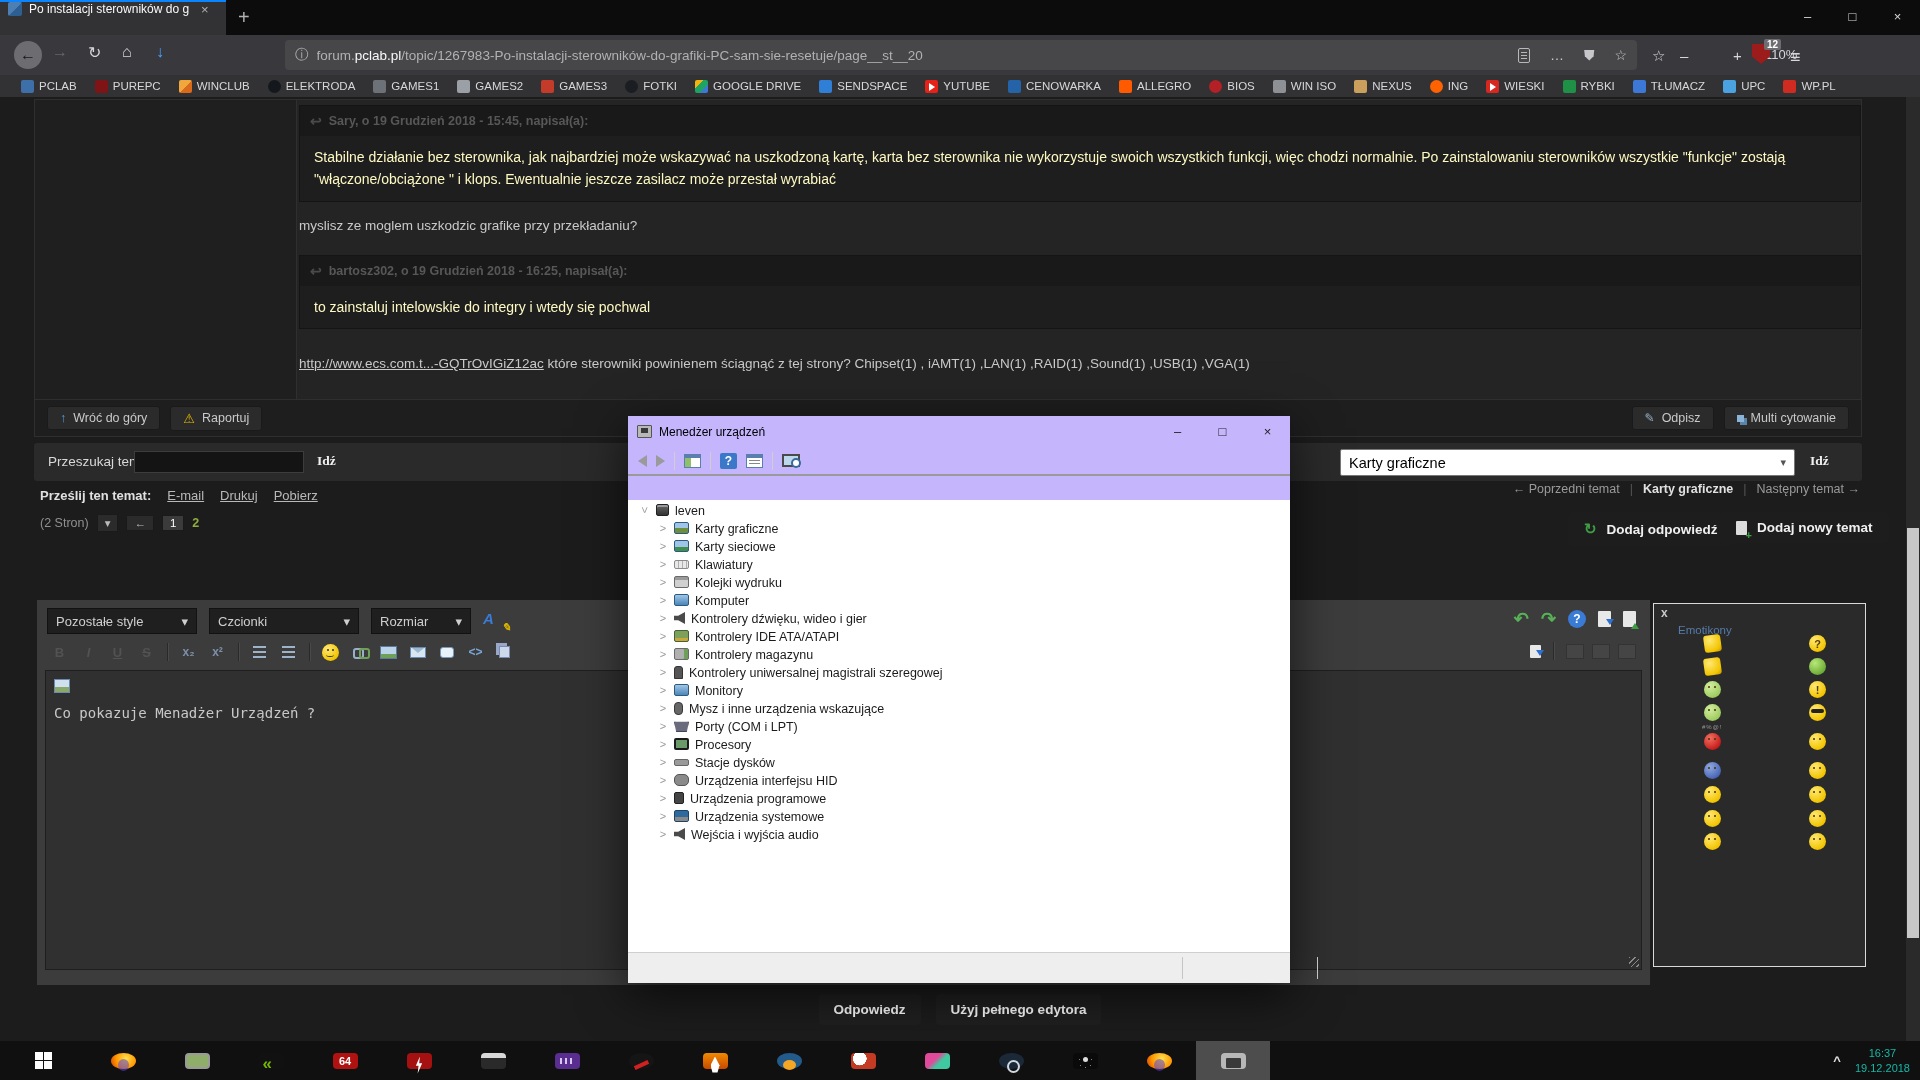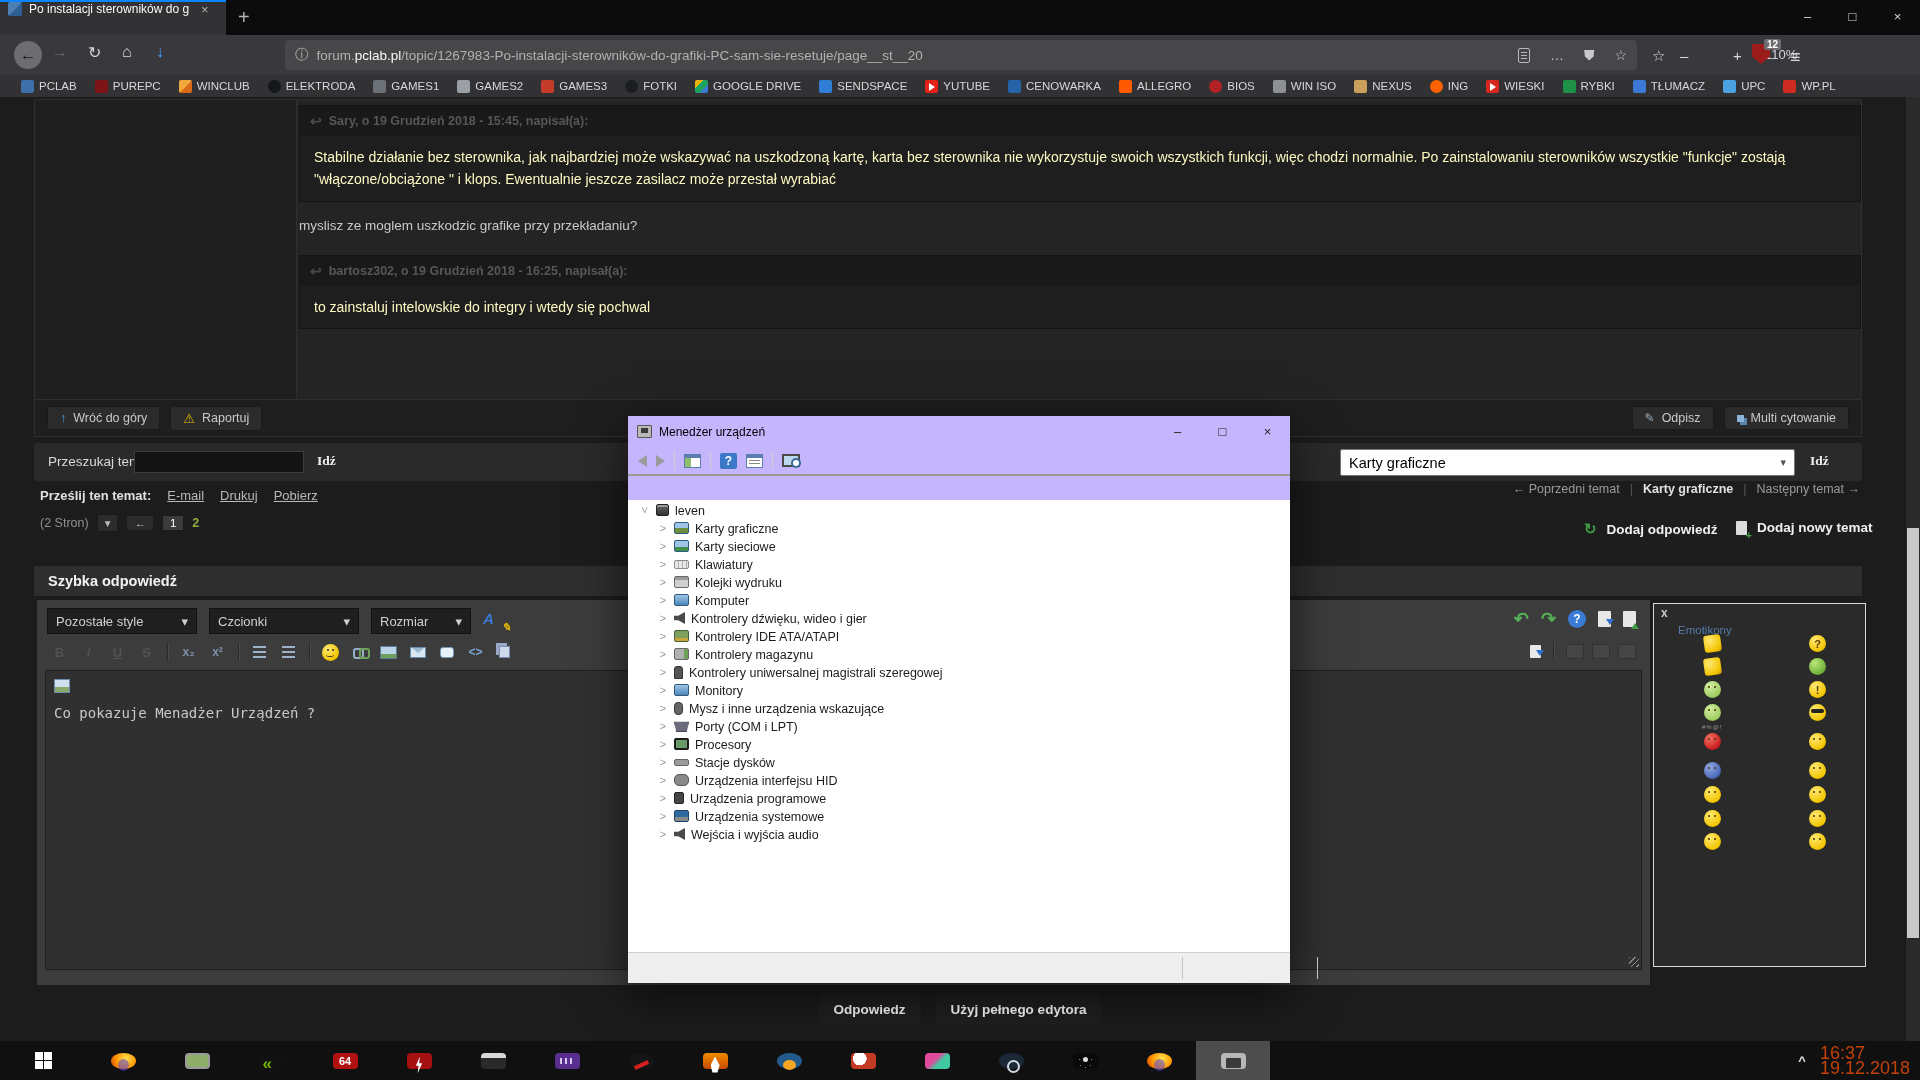--- a/index.html
+++ b/index.html
@@ -241,21 +241,21 @@
     clip-path:polygon(50% 0,100% 55%,78% 100%,22% 100%,0 55%)}
   .blen{background:#235a8c;border-radius:50%}.blen::after{content:"";position:absolute;left:6px;top:7px;width:13px;height:10px;border-radius:50%;background:#f5a623}
   .cclean{background:radial-gradient(circle at 35% 35%,#fff 35%,#c23b22 36%)}
   .gamec{background:linear-gradient(135deg,#e04a9a 40%,#40c8a0 60%)}
   .steam{background:#1b2838;border-radius:50%}.steam::after{content:"";position:absolute;left:8px;top:7px;width:9px;height:9px;border-radius:50%;border:2px solid #cfd8e0}
   .spid{background:#0a0a0a}.spid::after{content:"";position:absolute;left:10px;top:4px;width:5px;height:5px;border-radius:50%;background:#ddd;
     box-shadow:-5px 6px 0 -2px #aaa,5px 6px 0 -2px #aaa,-6px 0 0 -2px #aaa,6px 0 0 -2px #aaa,0 8px 0 -2px #aaa}
   .devm{background:#b8b8b8}.devm::after{content:"";position:absolute;left:5px;top:5px;width:15px;height:10px;background:#3a3a3a;border-radius:1px}
   .tray{margin-left:auto;display:flex;align-items:center;gap:14px;padding-right:10px}
   .chev{color:#e0e0e0;font-size:13px;font-weight:bold}
-  .clock{color:#c2410c;font-size:18px;text-align:left;line-height:15px}
+  .clock{color:#14b8a6;font-size:11px;text-align:center;line-height:15px}
 </style>
 </head>
 <body>
 
 <div id="screen">
 
   <div class="tabbar">
     <div class="tab">
       <span class="tab-fav"></span>
       <span class="tab-title">Po instalacji sterowników do g</span>
@@ -393,20 +393,23 @@
       <div class="quote-b">Stabilne działanie bez sterownika, jak najbardziej może wskazywać na uszkodzoną kartę, karta bez sterownika nie wykorzystuje swoich wszystkich funkcji, więc chodzi normalnie. Po zainstalowaniu sterowników wszystkie "funkcje" zostają "włączone/obciążone " i klops. Ewentualnie jeszcze zasilacz może przestał wyrabiać</div>
     </div>
     <div class="replytext">myslisz ze moglem uszkodzic grafike przy przekładaniu?</div>
     <div class="quote" style="top:155px">
       <div class="quote-h">
           <span class="qarr">↩</span>
           <span>bartosz302, o 19 Grudzień 2018 - 16:25, napisał(a):</span>
         </div>
       <div class="quote-b">to zainstaluj intelowskie do integry i wtedy się pochwal</div>
     </div>
+    <div class="linkline">
+      <a href="#">http://www.ecs.com.t...-GQTrOvIGiZ12ac</a><span> które sterowniki powinienem ściągnąć z tej strony? Chipset(1) , iAMT(1) ,LAN(1) ,RAID(1) ,Sound(1) ,USB(1) ,VGA(1)</span>
+    </div>
     <div class="pfoot">
       <span class="btn-dark">
           <span class="icw-up">↑</span>
           <span>Wróć do góry</span>
         </span>
       <span class="btn-dark">
           <span class="icw-warn">⚠</span>
           <span>Raportuj</span>
         </span>
       <span class="spacer"></span>
@@ -457,21 +460,20 @@
 
   <div class="actbtn" style="left:1568px">
     <span class="ic-addreply">↻</span>
       <span>Dodaj odpowiedź</span>
   </div>
   <div class="actbtn" style="left:1720px">
     <span class="ic-doc"></span>
       <span>Dodaj nowy temat</span>
   </div>
 
-  <div class="qrhead">Szybka odpowiedź</div>
 
   <div class="editor">
     <div class="edrow1">
       <span class="ed-sel" style="width:150px">
           <span>Pozostałe style</span>
           <span>▾</span>
         </span>
       <span class="ed-sel" style="width:150px">
           <span>Czcionki</span>
           <span>▾</span>

